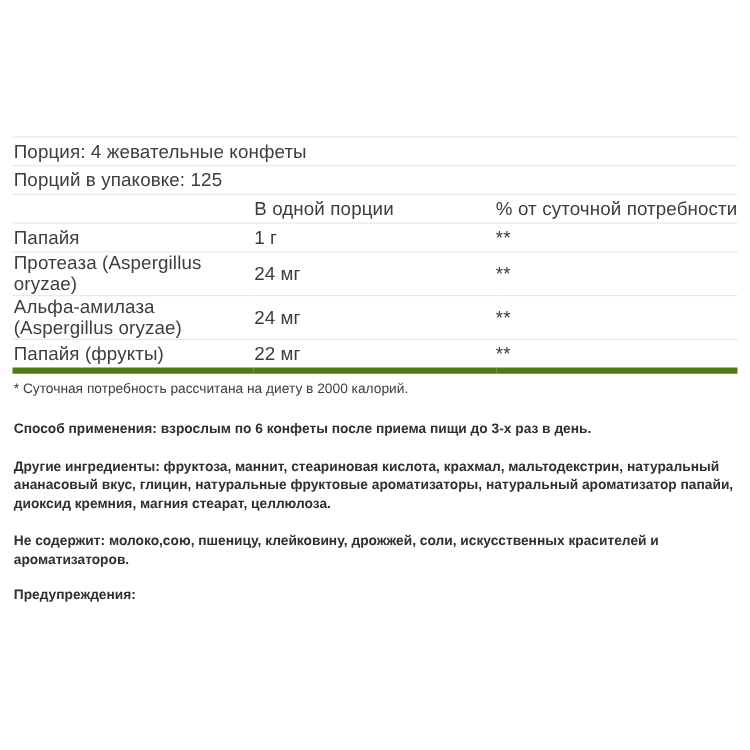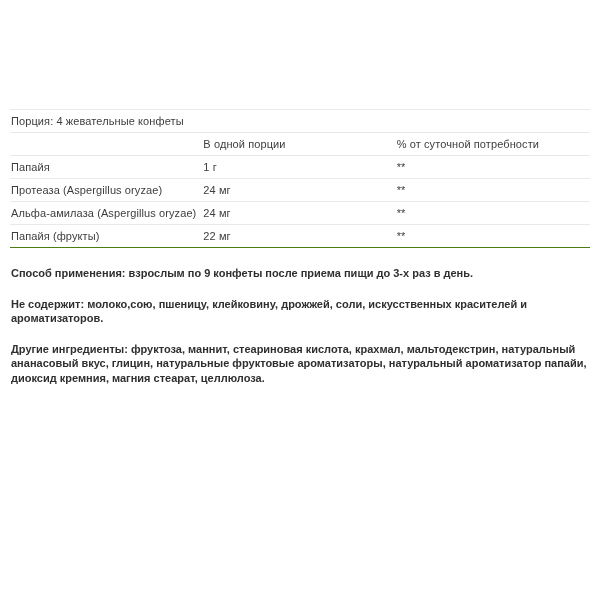--- a/index.html
+++ b/index.html
@@ -21,33 +21,33 @@
     height: 600px;
     box-sizing: border-box;
     padding: 109px 10px 0 10px;
   }
 
   
   .facts-table {
     width: 580px;
     border-collapse: collapse;
     table-layout: fixed;
-    font-size: 11px;
+    font-size: 15px;
   }
   .facts-table td {
     padding: 0;
     border-top: 1px solid #e9e9e9;
     height: 22px;
     vertical-align: middle;
     font-weight: normal;
     color: #3d3d3d;
     letter-spacing: 0.1px;
   }
   .facts-table tr.last-row td {
-    border-bottom: 1px solid #4d7c0f;
+    border-bottom: 5px solid #4d7c0f;
   }
   .col-name   { width: 281px; padding-left: 1px !important; }
   .col-amount { width: 114px; margin-left: 32px; }
   .col-dv     { width: 185px; margin-left: 31px; }
   .header-row td {
     color: #3d3d3d;
   }
 
   
   .footnotes {
@@ -77,20 +77,23 @@
 </head>
 <body>
 
 <div id="page">
 
   <table class="facts-table">
     <tbody>
       <tr>
         <td class="col-name" colspan="3">Порция: 4 жевательные конфеты</td>
       </tr>
+      <tr>
+        <td class="col-name" colspan="3">Порций в упаковке: 125</td>
+      </tr>
       <tr class="header-row">
         <td class="col-name"></td>
         <td class="col-amount">В одной порции</td>
         <td class="col-dv">% от суточной потребности</td>
       </tr>
 
       <tr>
         <td class="col-name">Папайя</td>
         <td class="col-amount">1 г</td>
         <td class="col-dv">**</td>
@@ -107,22 +110,24 @@
       </tr>
       <tr class="last-row">
         <td class="col-name">Папайя (фрукты)</td>
         <td class="col-amount">22 мг</td>
         <td class="col-dv">**</td>
       </tr>
     </tbody>
   </table>
 
   <div class="footnotes">
+    <div>* Суточная потребность рассчитана на диету в 2000 калорий.</div>
   </div>
 
-  <div class="block bold gap-directions">Способ применения: взрослым по 9 конфеты после приема пищи до 3-х раз в день.</div>
+  <div class="block bold gap-directions">Способ применения: взрослым по 6 конфеты после приема пищи до 3-х раз в день.</div>
+
+  <div class="block bold gap-ingredients">Другие ингредиенты: фруктоза, маннит, стеариновая кислота, крахмал, мальтодекстрин, натуральный ананасовый вкус, глицин, натуральные фруктовые ароматизаторы, натуральный ароматизатор папайи, диоксид кремния, магния стеарат, целлюлоза.</div>
 
   <div class="block bold gap-free">Не содержит: молоко,сою, пшеницу, клейковину, дрожжей, соли, искусственных красителей и ароматизаторов.</div>
 
-  <div class="block bold gap-ingredients">Другие ингредиенты: фруктоза, маннит, стеариновая кислота, крахмал, мальтодекстрин, натуральный ананасовый вкус, глицин, натуральные фруктовые ароматизаторы, натуральный ароматизатор папайи, диоксид кремния, магния стеарат, целлюлоза.</div>
-
+  <div class="block bold gap-warnings">Предупреждения:</div>
 
 </div>
 
 </body></html>

